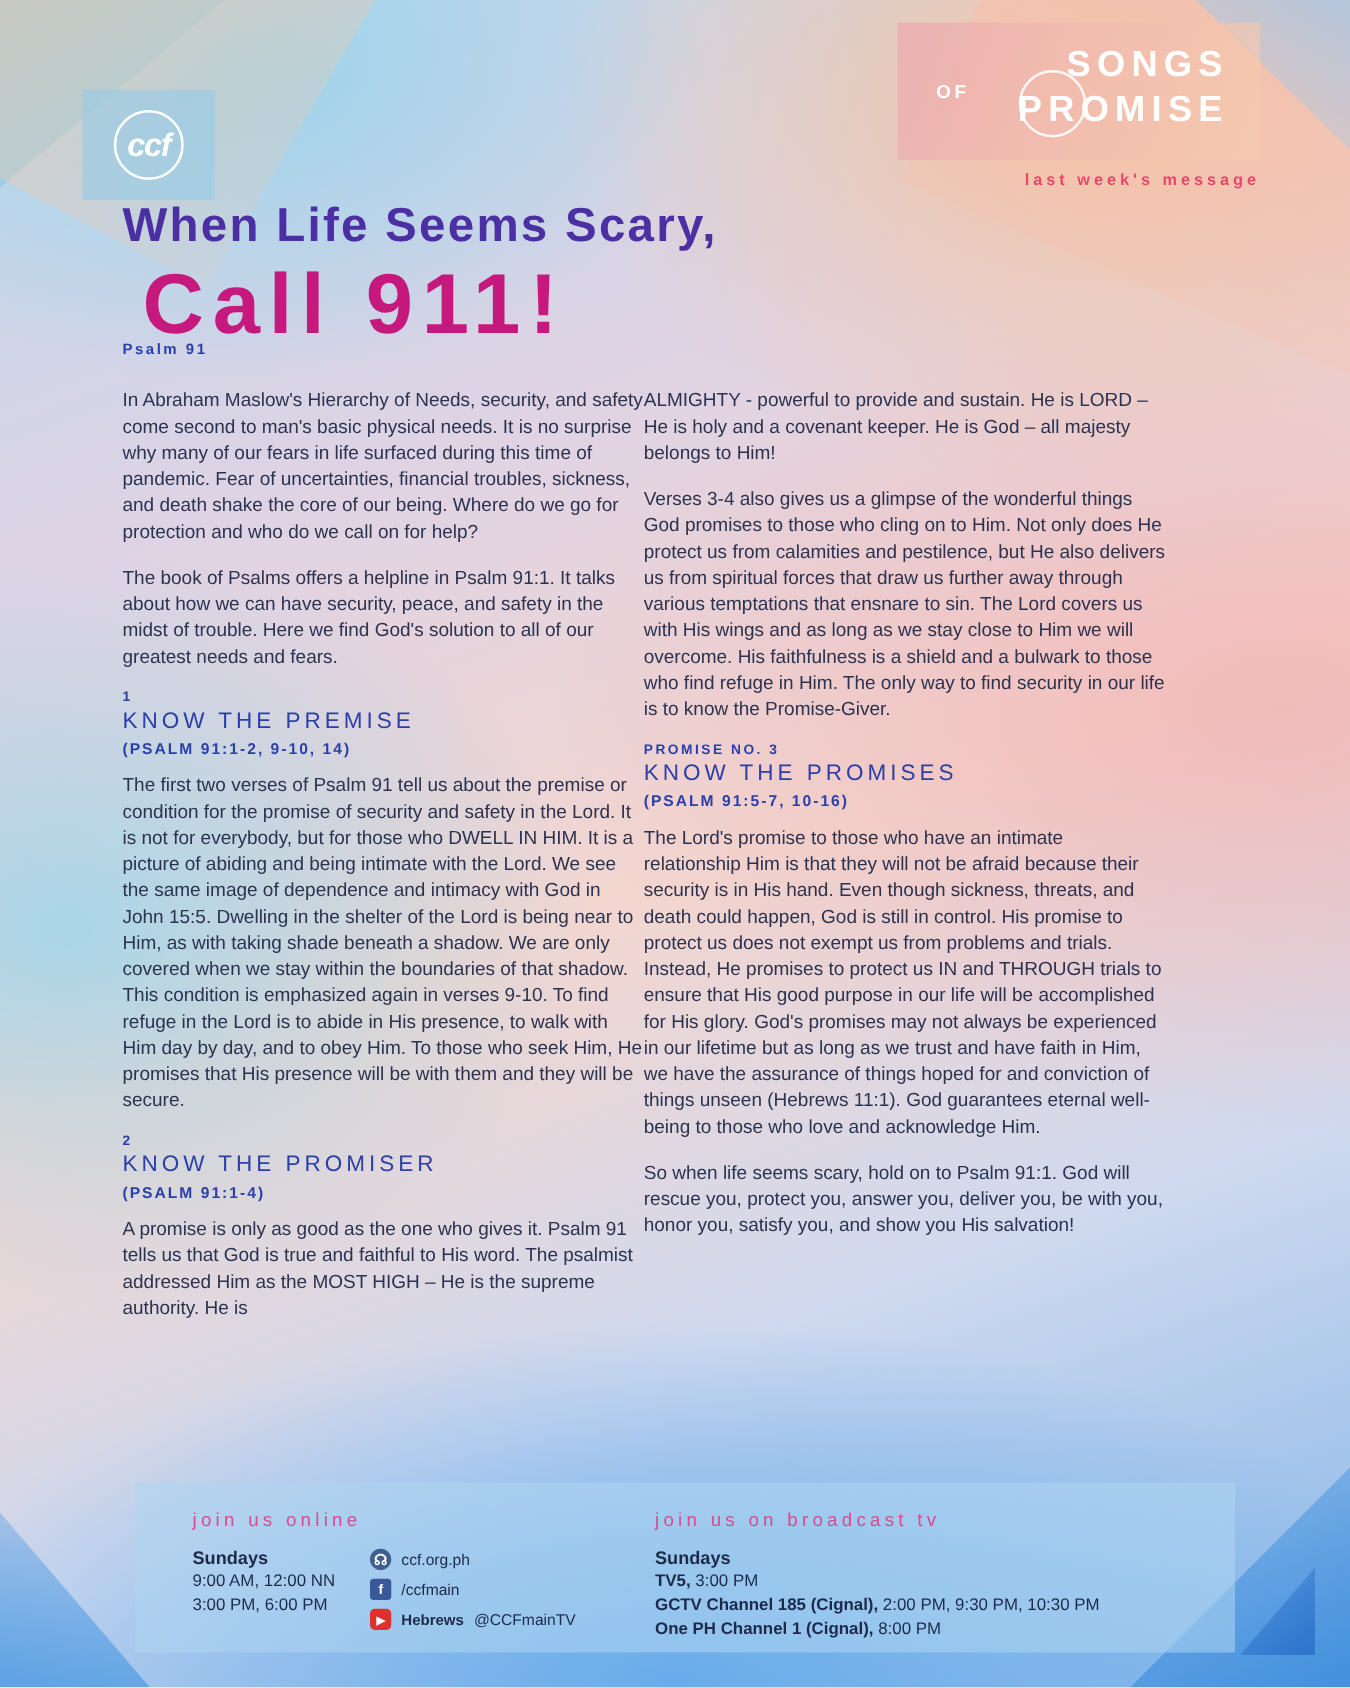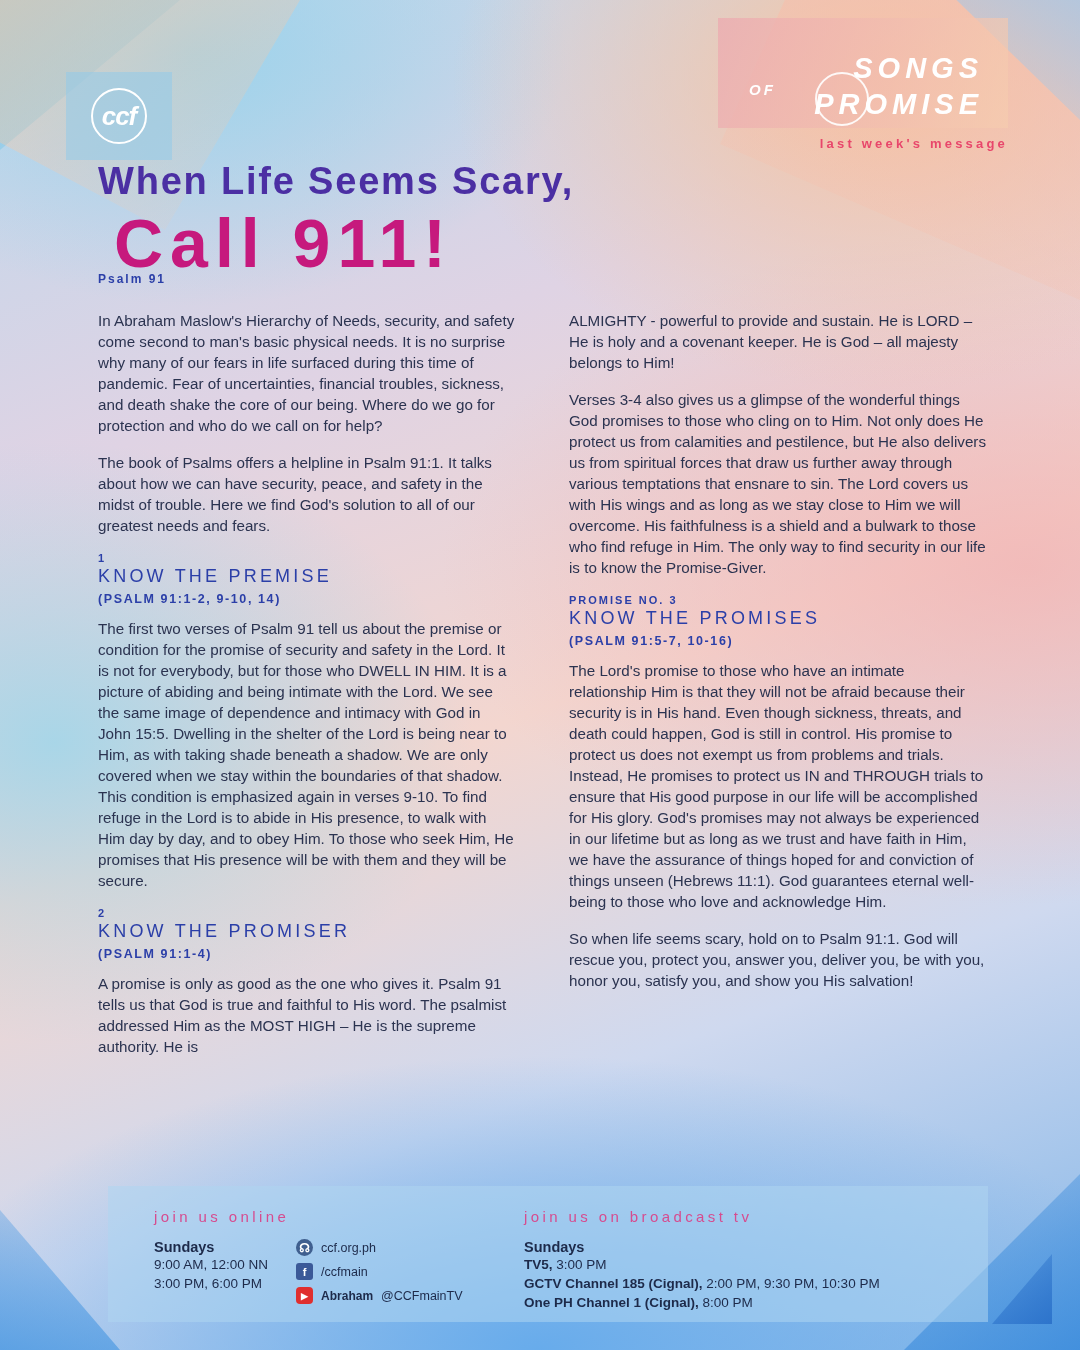--- a/index.html
+++ b/index.html
@@ -78,21 +78,21 @@
     display: flex; align-items: center; justify-content: center;
     color: #fff; font-size: 26px; font-weight: bold; font-style: italic;
     letter-spacing: -1px;
   }
 
   
   .sop {
     position: absolute; right: 72px; top: 18px;
     width: 290px; height: 110px;
     background: linear-gradient(110deg, rgba(236,170,176,0.75), rgba(246,205,175,0.65));
-    display: flex; align-items: flex-end; justify-content: center; font-style: italic;
+    display: flex; align-items: center; justify-content: center;
   }
   .sop-inner { position: relative; width: 240px; height: 78px; color: #fff; }
   .sop-line1 {
     position: absolute; right: 0; top: 2px;
     font-size: 29px; font-weight: bold; letter-spacing: 5px;
   }
   .sop-of {
     position: absolute; left: 6px; top: 31px;
     font-size: 15px; font-weight: bold; letter-spacing: 3px;
   }
@@ -120,21 +120,21 @@
   }
   .subtitle {
     position: absolute; left: 98px; top: 272px;
     color: #2b3fa8; font-size: 12px; font-weight: bold; letter-spacing: 2px;
   }
 
   
   .cols {
     position: absolute; left: 98px; top: 310px;
     width: 888px;
-    display: flex; gap: 54px;
+    display: flex; 
   }
   .col { width: 417px; }
   p.body {
     color: #2b3350; font-size: 15.2px; line-height: 21px; margin-bottom: 16px;
   }
   .pt-num {
     color: #2b3fa8; font-size: 11px; font-weight: bold; letter-spacing: 2px; margin-top: 12px;
   }
   .pt-title {
     color: #2b3fa8; font-size: 18px; font-weight: normal; letter-spacing: 3.2px; margin-top: 2px;
@@ -251,21 +251,21 @@
           <div>
             <span class="ico globe">☊</span>
             <span>ccf.org.ph</span>
           </div>
           <div>
             <span class="ico fb">f</span>
             <span>/ccfmain</span>
           </div>
           <div>
             <span class="ico yt">▶</span>
-            <span class="yt-label">Abraham</span>
+            <span class="yt-label">Hebrews</span>
             <span>@CCFmainTV</span>
           </div>
         </div>
       </div>
     </div>
 
     <div class="f-col-right">
       <div class="f-head">join us on broadcast tv</div>
       <div class="f-sub">Sundays</div>
       <div class="f-line">

